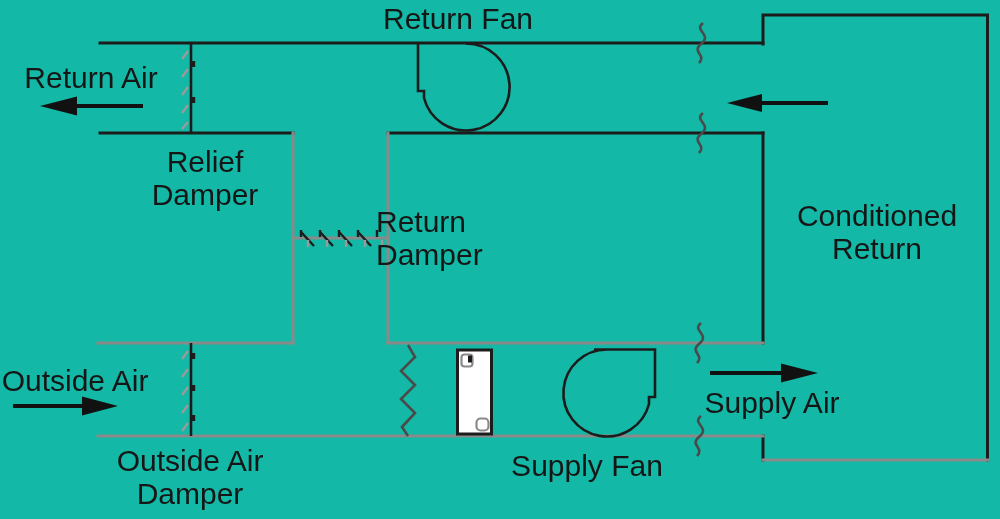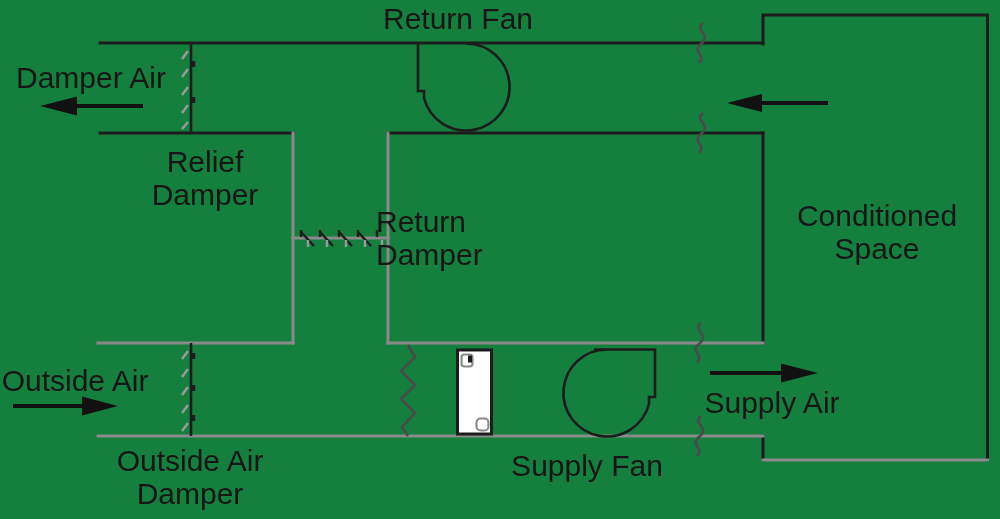--- a/index.html
+++ b/index.html
@@ -1,17 +1,17 @@
 <!DOCTYPE html>
 <html><head>
 <meta charset="utf-8">
 <style>
   html,body { margin:0; padding:0; background:#ffffff; }
   .canvas {
-    position:relative; width:1000px; height:519px; background:#15803d;
+    position:relative; width:1000px; height:519px; background:#14b8a6;
     font-family:"Liberation Sans", sans-serif; overflow:hidden;
   }
   .canvas svg { position:absolute; left:0; top:0; }
   .label {
     position:absolute; font-size:30px; line-height:33px;
     color:var(--text-color,#161616); white-space:pre-line;
   }
   .center { transform:translateX(-50%); text-align:center; }
 </style>
 </head>
@@ -100,31 +100,31 @@
       </g>
       <g>
         <line x1="710" y1="373" x2="784" y2="373"></line>
         <polygon points="818,373 781,363.5 781,382.5" stroke="none"></polygon>
       </g>
     </g>
   </svg>
 
   <div class="label center" style="left:458px; top:2px;">Return Fan</div>
 
-  <div class="label center" style="left:91px; top:61px;">Damper Air</div>
+  <div class="label center" style="left:91px; top:61px;">Return Air</div>
 
   <div class="label center" style="left:205px; top:145px;">Relief
 Damper</div>
 
   <div class="label" style="left:376px; top:205px;">Return
 Damper</div>
 
 
   <div class="label center" style="left:877px; top:199px;">Conditioned
-Space</div>
+Return</div>
 
   <div class="label center" style="left:75px; top:364px;">Outside Air</div>
 
   <div class="label center" style="left:190px; top:444px;">Outside Air
 Damper</div>
 
   <div class="label center" style="left:772px; top:386px;">Supply Air</div>
 
   <div class="label center" style="left:587px; top:449px;">Supply Fan</div>
 

